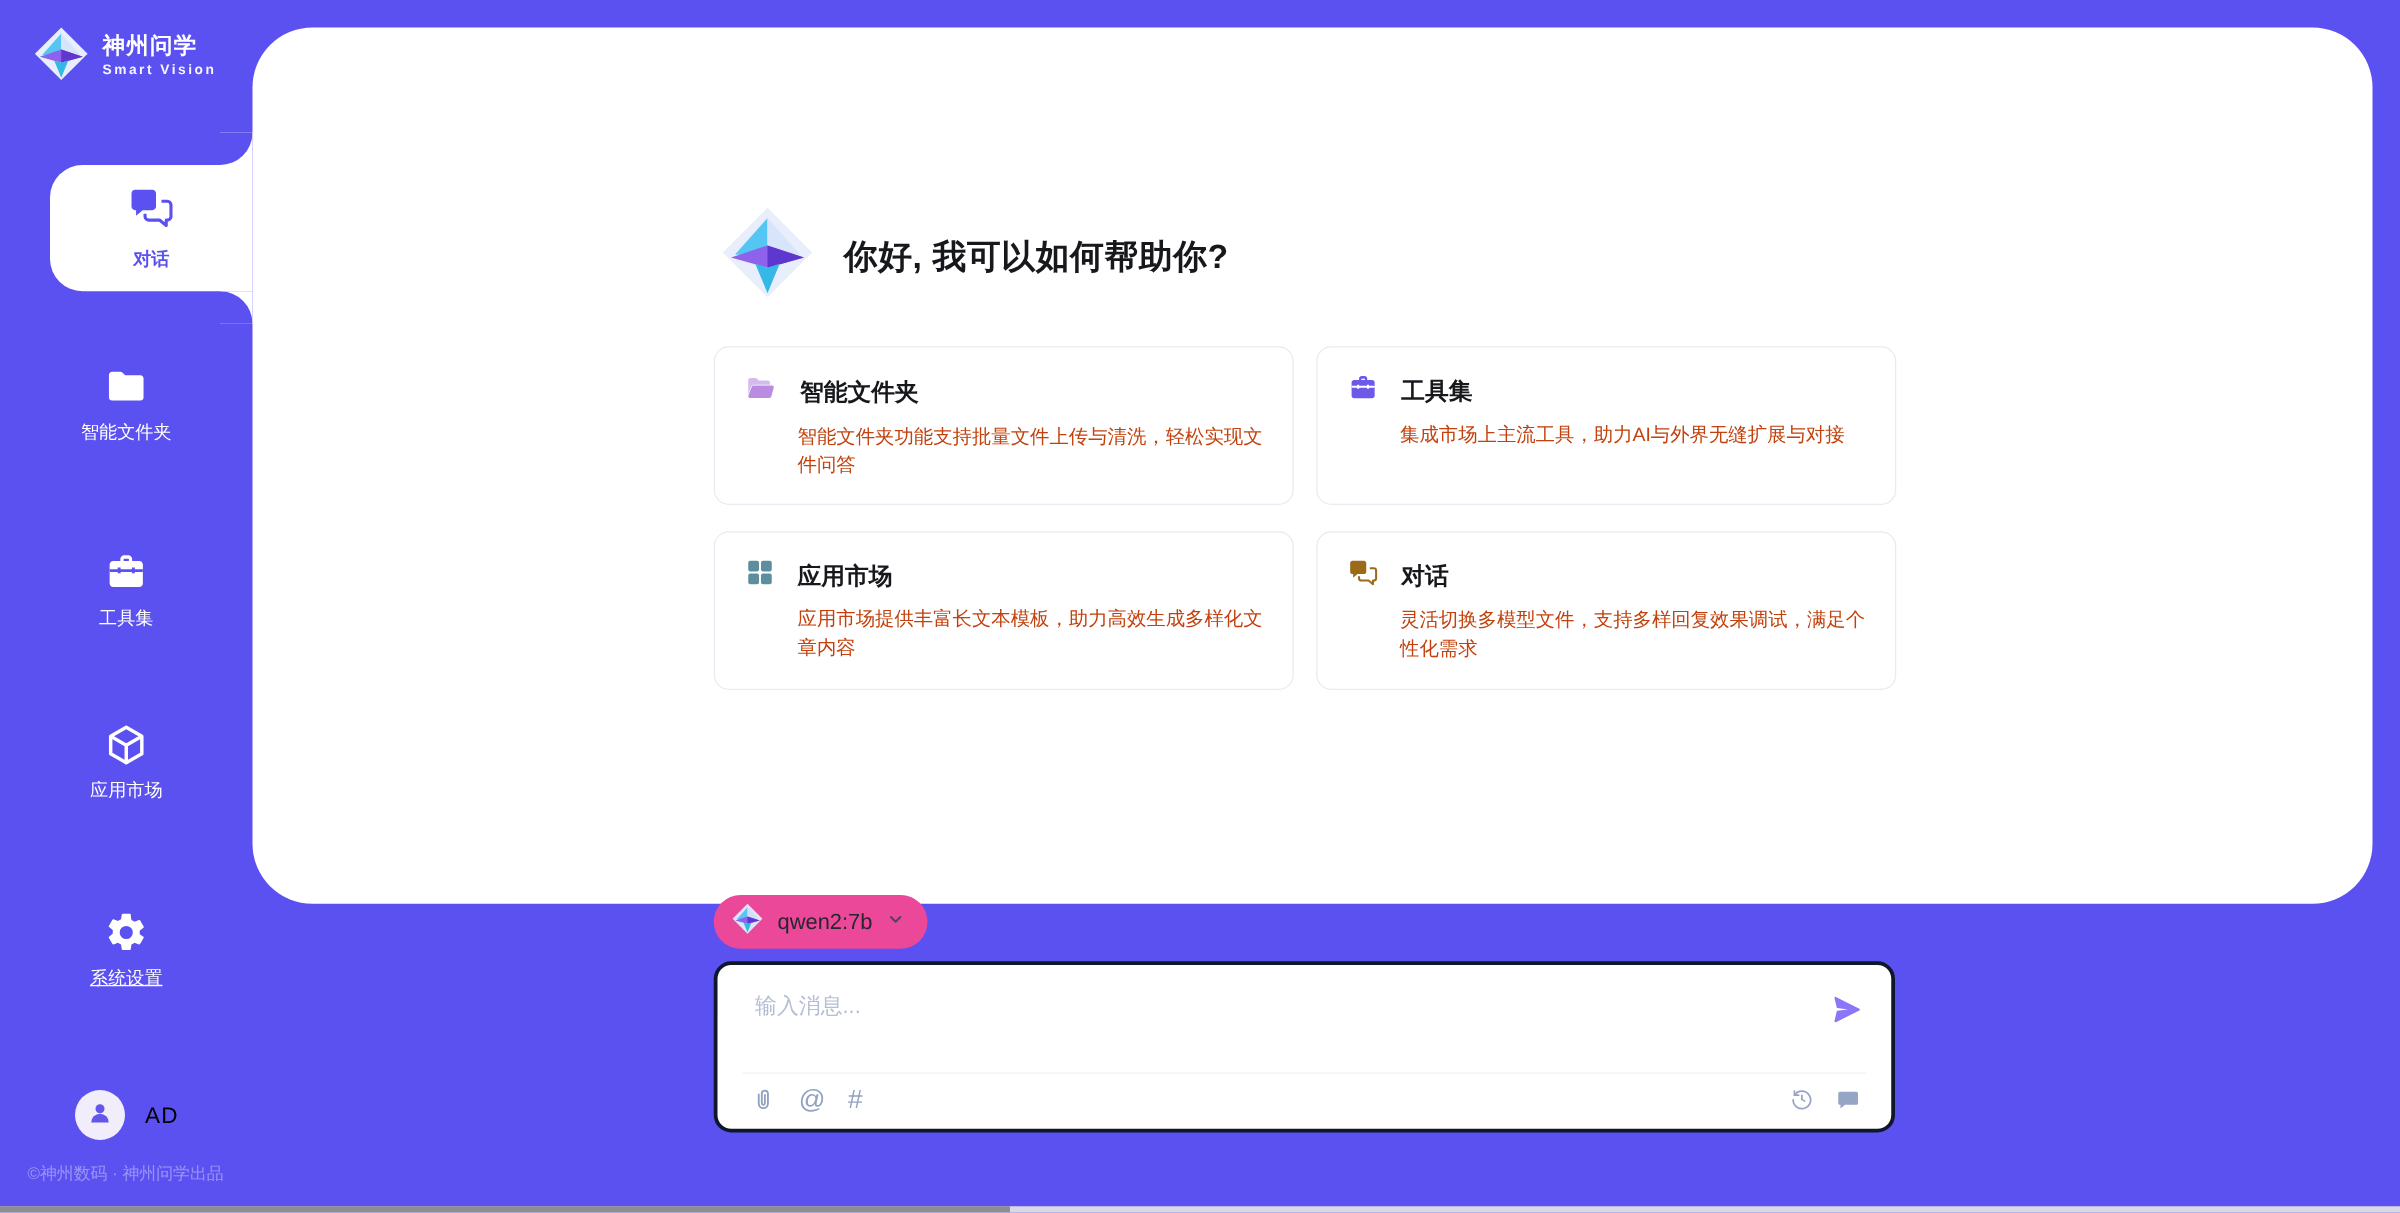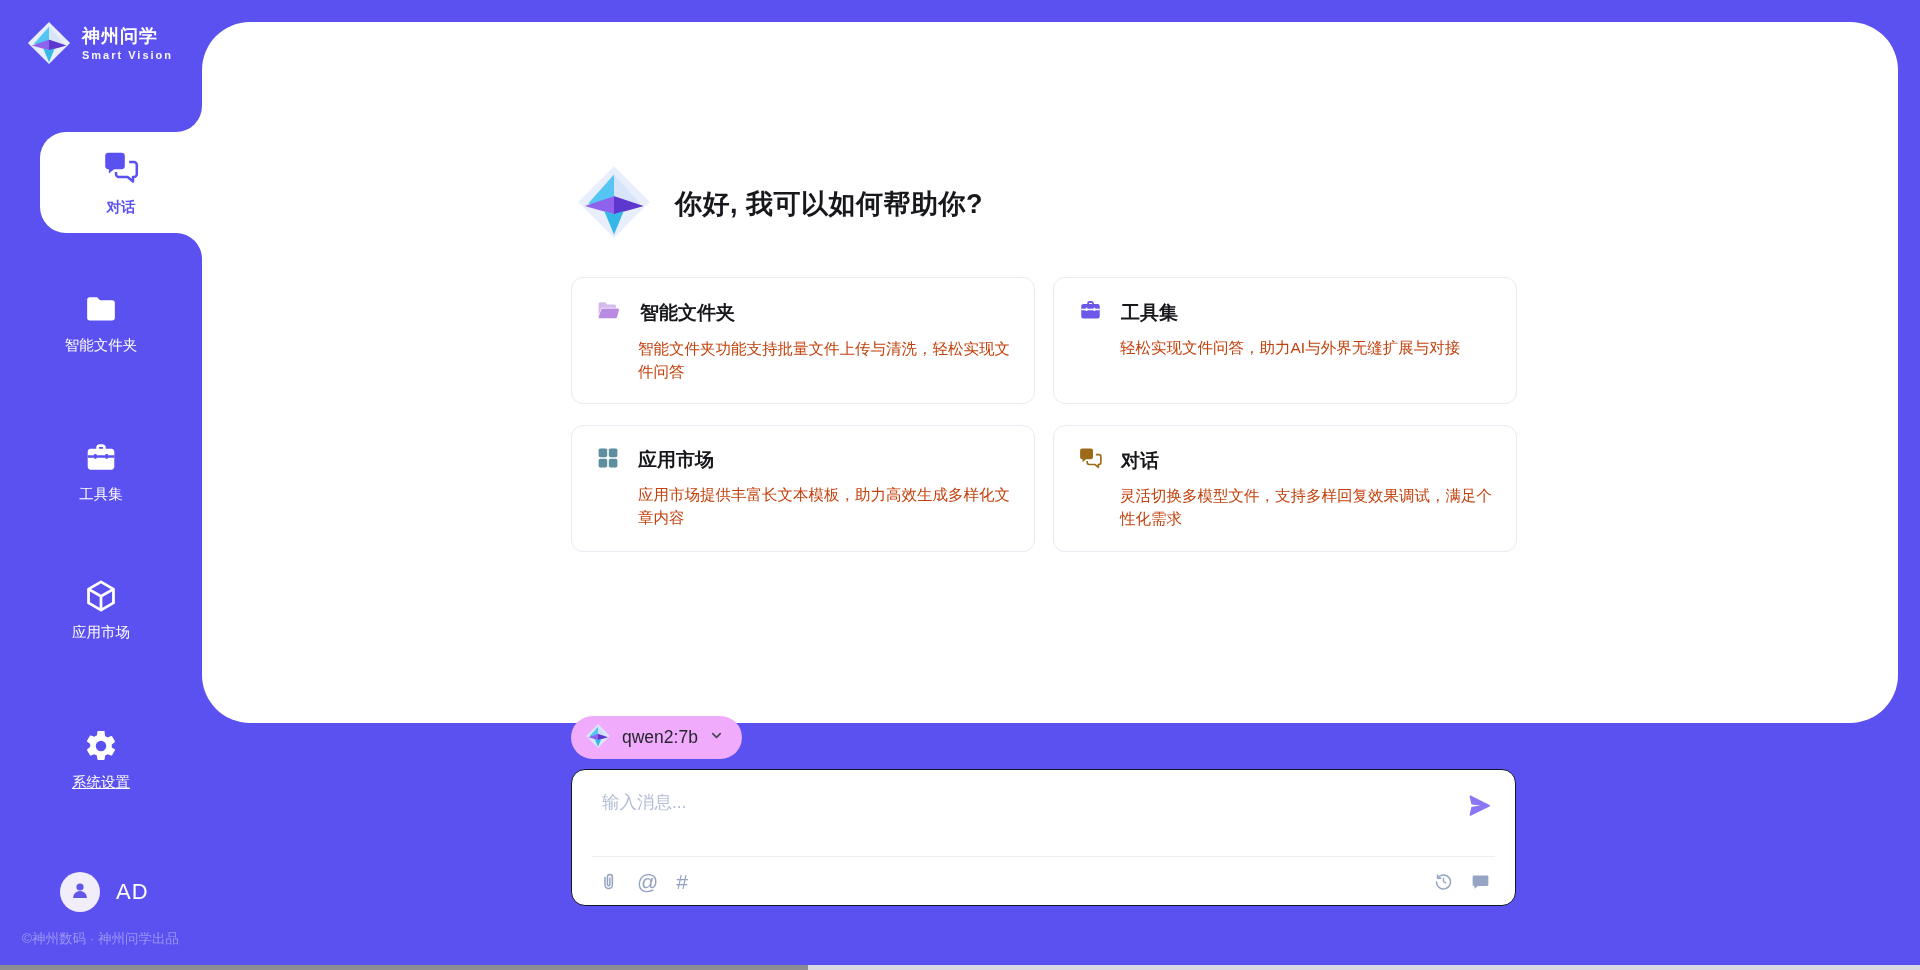--- a/index.html
+++ b/index.html
@@ -29,21 +29,21 @@
     color:#5b50f0; cursor:pointer;
   }
   .active-tab .nav-label { margin-top:7px; font-weight:600; }
   .corner { position:absolute; width:26px; height:26px; left:176px; background:#fff; }
   .corner::after { content:""; position:absolute; inset:0; background:#5b50f0; }
   .corner-top { top:106px; } .corner-top::after { border-bottom-right-radius:26px; }
   .corner-bottom { top:233px; } .corner-bottom::after { border-top-right-radius:26px; }
 
   .user-row { position:absolute; left:60px; top:872px; display:flex; align-items:center; gap:16px; cursor:pointer; }
   .avatar { width:40px; height:40px; border-radius:50%; background:#f1edfb; display:flex; align-items:center; justify-content:center; }
-  .user-name { color:#ffffff; font-size:22px; letter-spacing:1px; }
+  .user-name { color:#000000; font-size:18px; letter-spacing:1px; }
   .side-footer { position:absolute; left:22px; top:930px; font-size:13.5px; color:rgba(255,255,255,.38); white-space:nowrap; }
 
   
   .main-panel {
     position:absolute; left:202px; top:22px; width:1696px; height:701px;
     background:#fff; border-radius:48px;
   }
 
   .hero { position:absolute; left:373px; top:141px; display:flex; align-items:center; }
   .hero-title { font-size:27px; font-weight:700; margin-left:22px; letter-spacing:.5px; }
@@ -57,27 +57,27 @@
   .card-title { font-size:19px; font-weight:700; }
   .card-desc { margin:9px 0 0 42px; font-size:15.5px; line-height:1.5; color:#c2410c; max-width:392px; }
   .ic-folder-open { color:#b98ce2; }
   .ic-briefcase  { color:#6c59ea; }
   .ic-grid       { color:#5d8e9e; }
   .ic-chat-card  { color:#9c6b1a; }
 
   .model-pill {
     position:absolute; left:369px; top:694px; height:43px;
     display:inline-flex; align-items:center; gap:11px; padding:0 18px 0 14px;
-    background:#f0abfc; border-radius:22px; cursor:pointer;
+    background:#ec4899; border-radius:22px; cursor:pointer;
   }
   .model-name { font-size:17.5px; color:#26262e; }
 
   .composer {
     position:absolute; left:369px; top:747px; width:945px; height:137px;
-    background:#fff; border:1px solid #0f172a; border-radius:14px;
+    background:#fff; border:3px solid #0f172a; border-radius:14px;
   }
   .composer textarea {
     position:absolute; left:30px; top:20px; width:840px; height:58px;
     border:none; outline:none; resize:none; background:transparent;
     font-family:inherit; font-size:17.5px; color:#333;
   }
   .composer textarea::placeholder { color:#b4bdd4; }
   .send-btn { position:absolute; right:22px; top:22px; color:#8a76f6; cursor:pointer; }
   .comp-divider { position:absolute; left:20px; right:20px; top:86px; height:1px; background:#edeff5; }
   .comp-tools { position:absolute; left:26px; bottom:13px; display:flex; align-items:center; gap:18px; color:#93a1c1; }
@@ -210,21 +210,21 @@
     <div class="card">
       <div class="card-head">
         <span class="ic-briefcase">
           <svg width="25" height="25" viewBox="0 0 26 26">
             <path d="M9.6 6.3V5.2c0-1.2 1-2.2 2.2-2.2h2.4c1.2 0 2.2 1 2.2 2.2v1.1h4.1c1.2 0 2.1 1 2.1 2.1v10.9c0 1.2-1 2.1-2.1 2.1H5.5c-1.2 0-2.1-1-2.1-2.1V8.4c0-1.2 1-2.1 2.1-2.1zm1.9 0h3V5.1h-3z" fill="currentColor"></path>
             <path d="M3.4 11.9h19.2M8.9 10.1v3.4M17.1 10.1v3.4" stroke="#fff" stroke-width="1.7"></path>
           </svg>
         </span>
         <span class="card-title">工具集</span>
       </div>
-      <div class="card-desc">轻松实现文件问答，助力AI与外界无缝扩展与对接</div>
+      <div class="card-desc">集成市场上主流工具，助力AI与外界无缝扩展与对接</div>
     </div>
 
     <div class="card">
       <div class="card-head">
         <span class="ic-grid">
           <svg width="24" height="24" viewBox="0 0 24 24" fill="currentColor">
             <rect x="2.6" y="2.6" width="8.6" height="8.6" rx="1.6"></rect>
             <rect x="12.8" y="2.6" width="8.6" height="8.6" rx="1.6"></rect>
             <rect x="2.6" y="12.8" width="8.6" height="8.6" rx="1.6"></rect>
             <rect x="12.8" y="12.8" width="8.6" height="8.6" rx="1.6"></rect>

